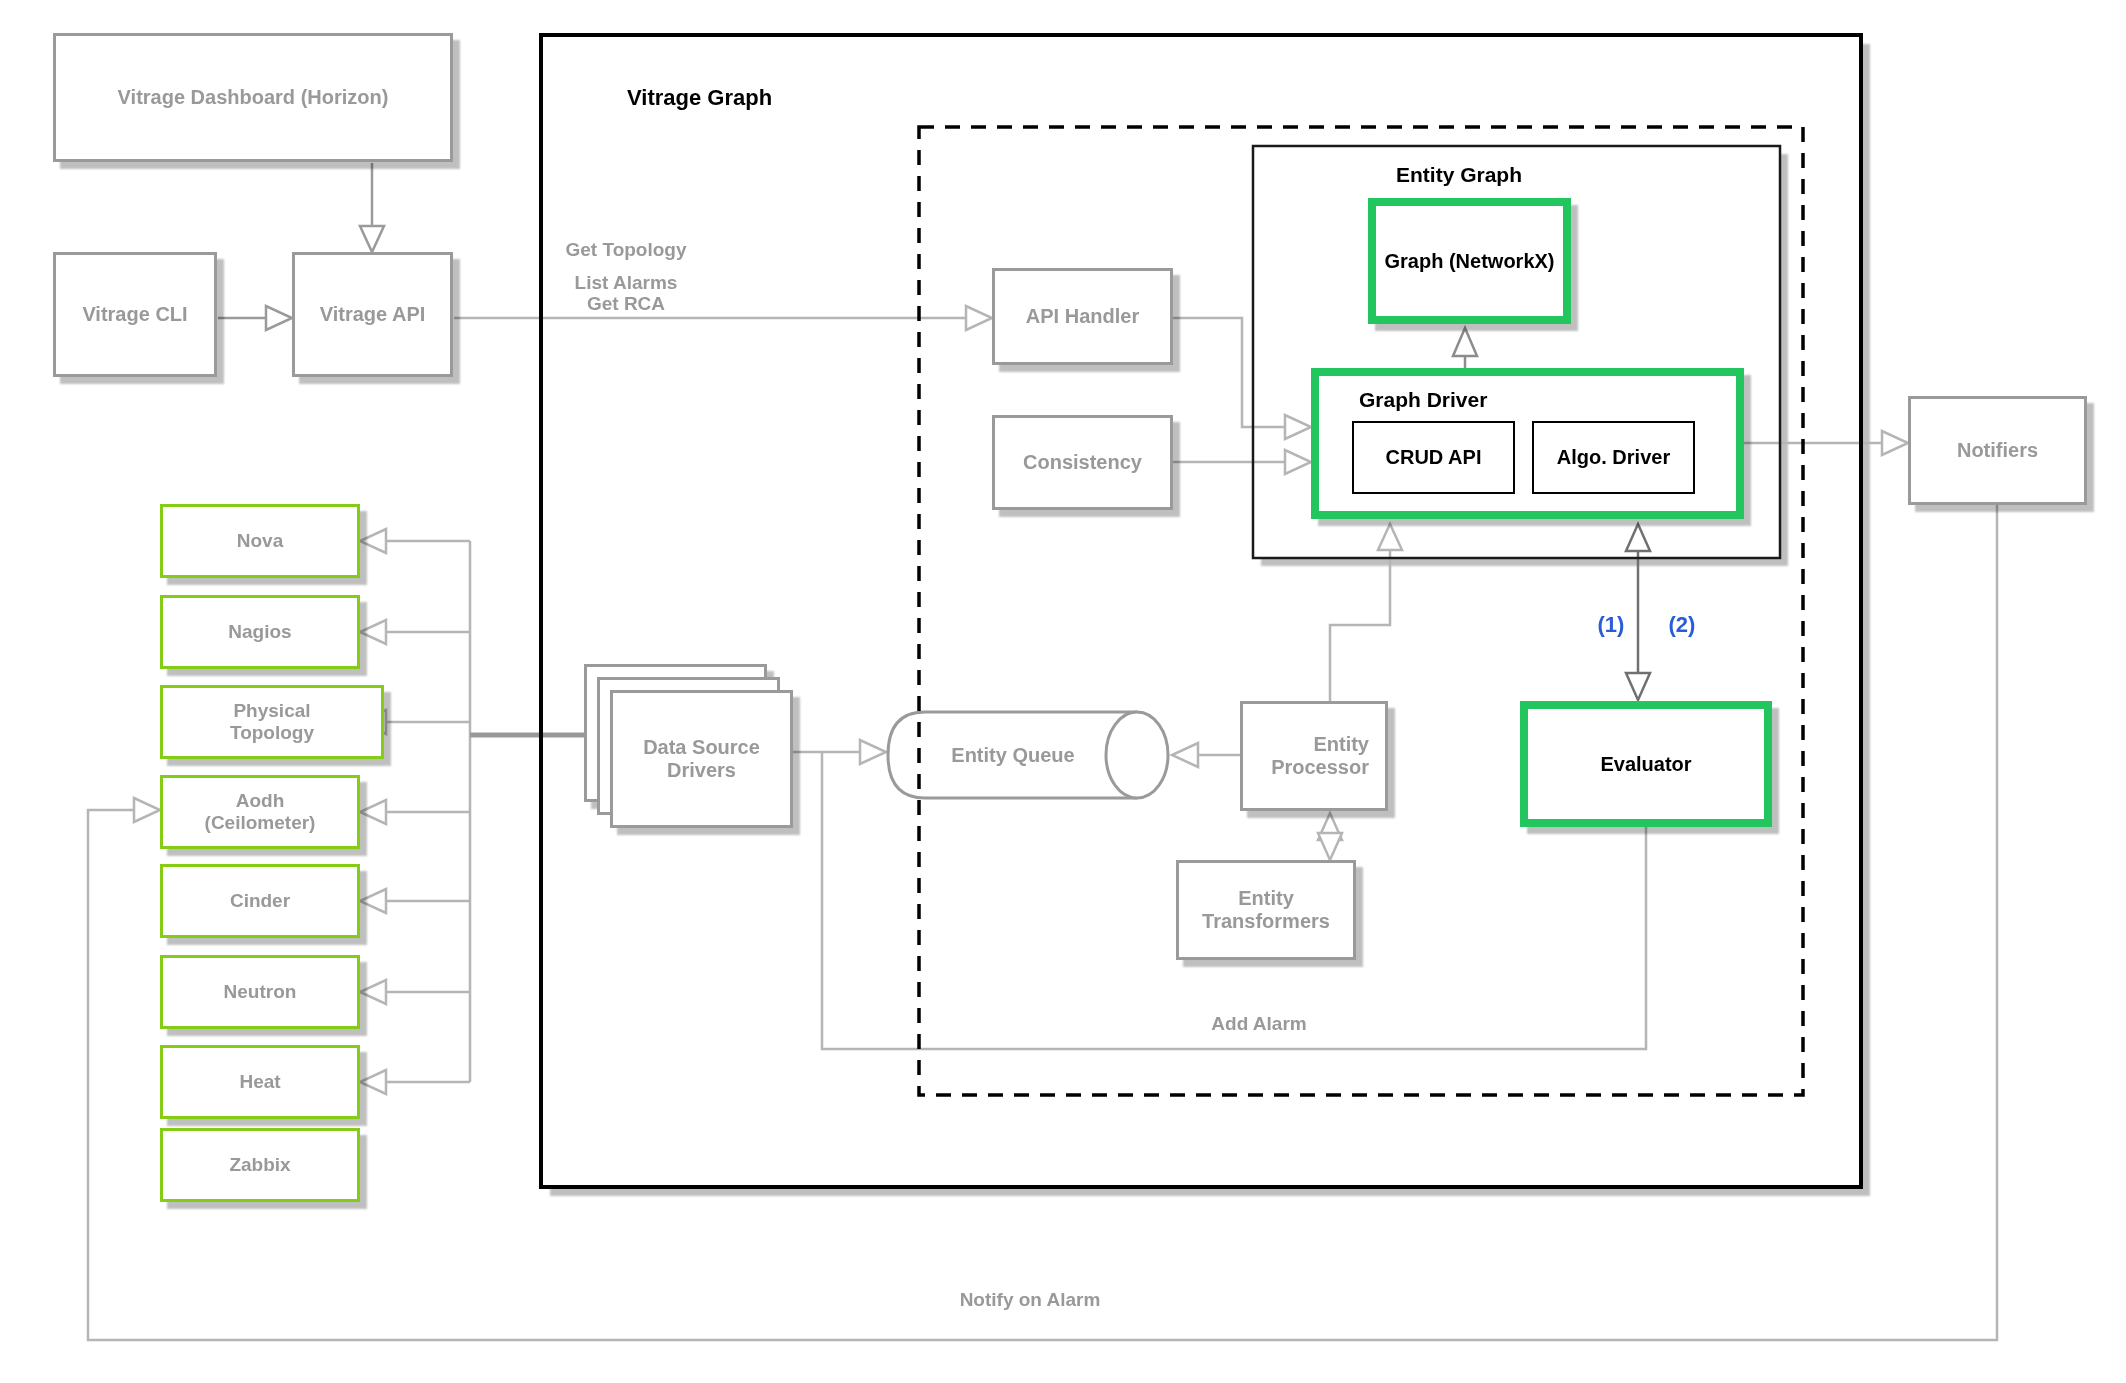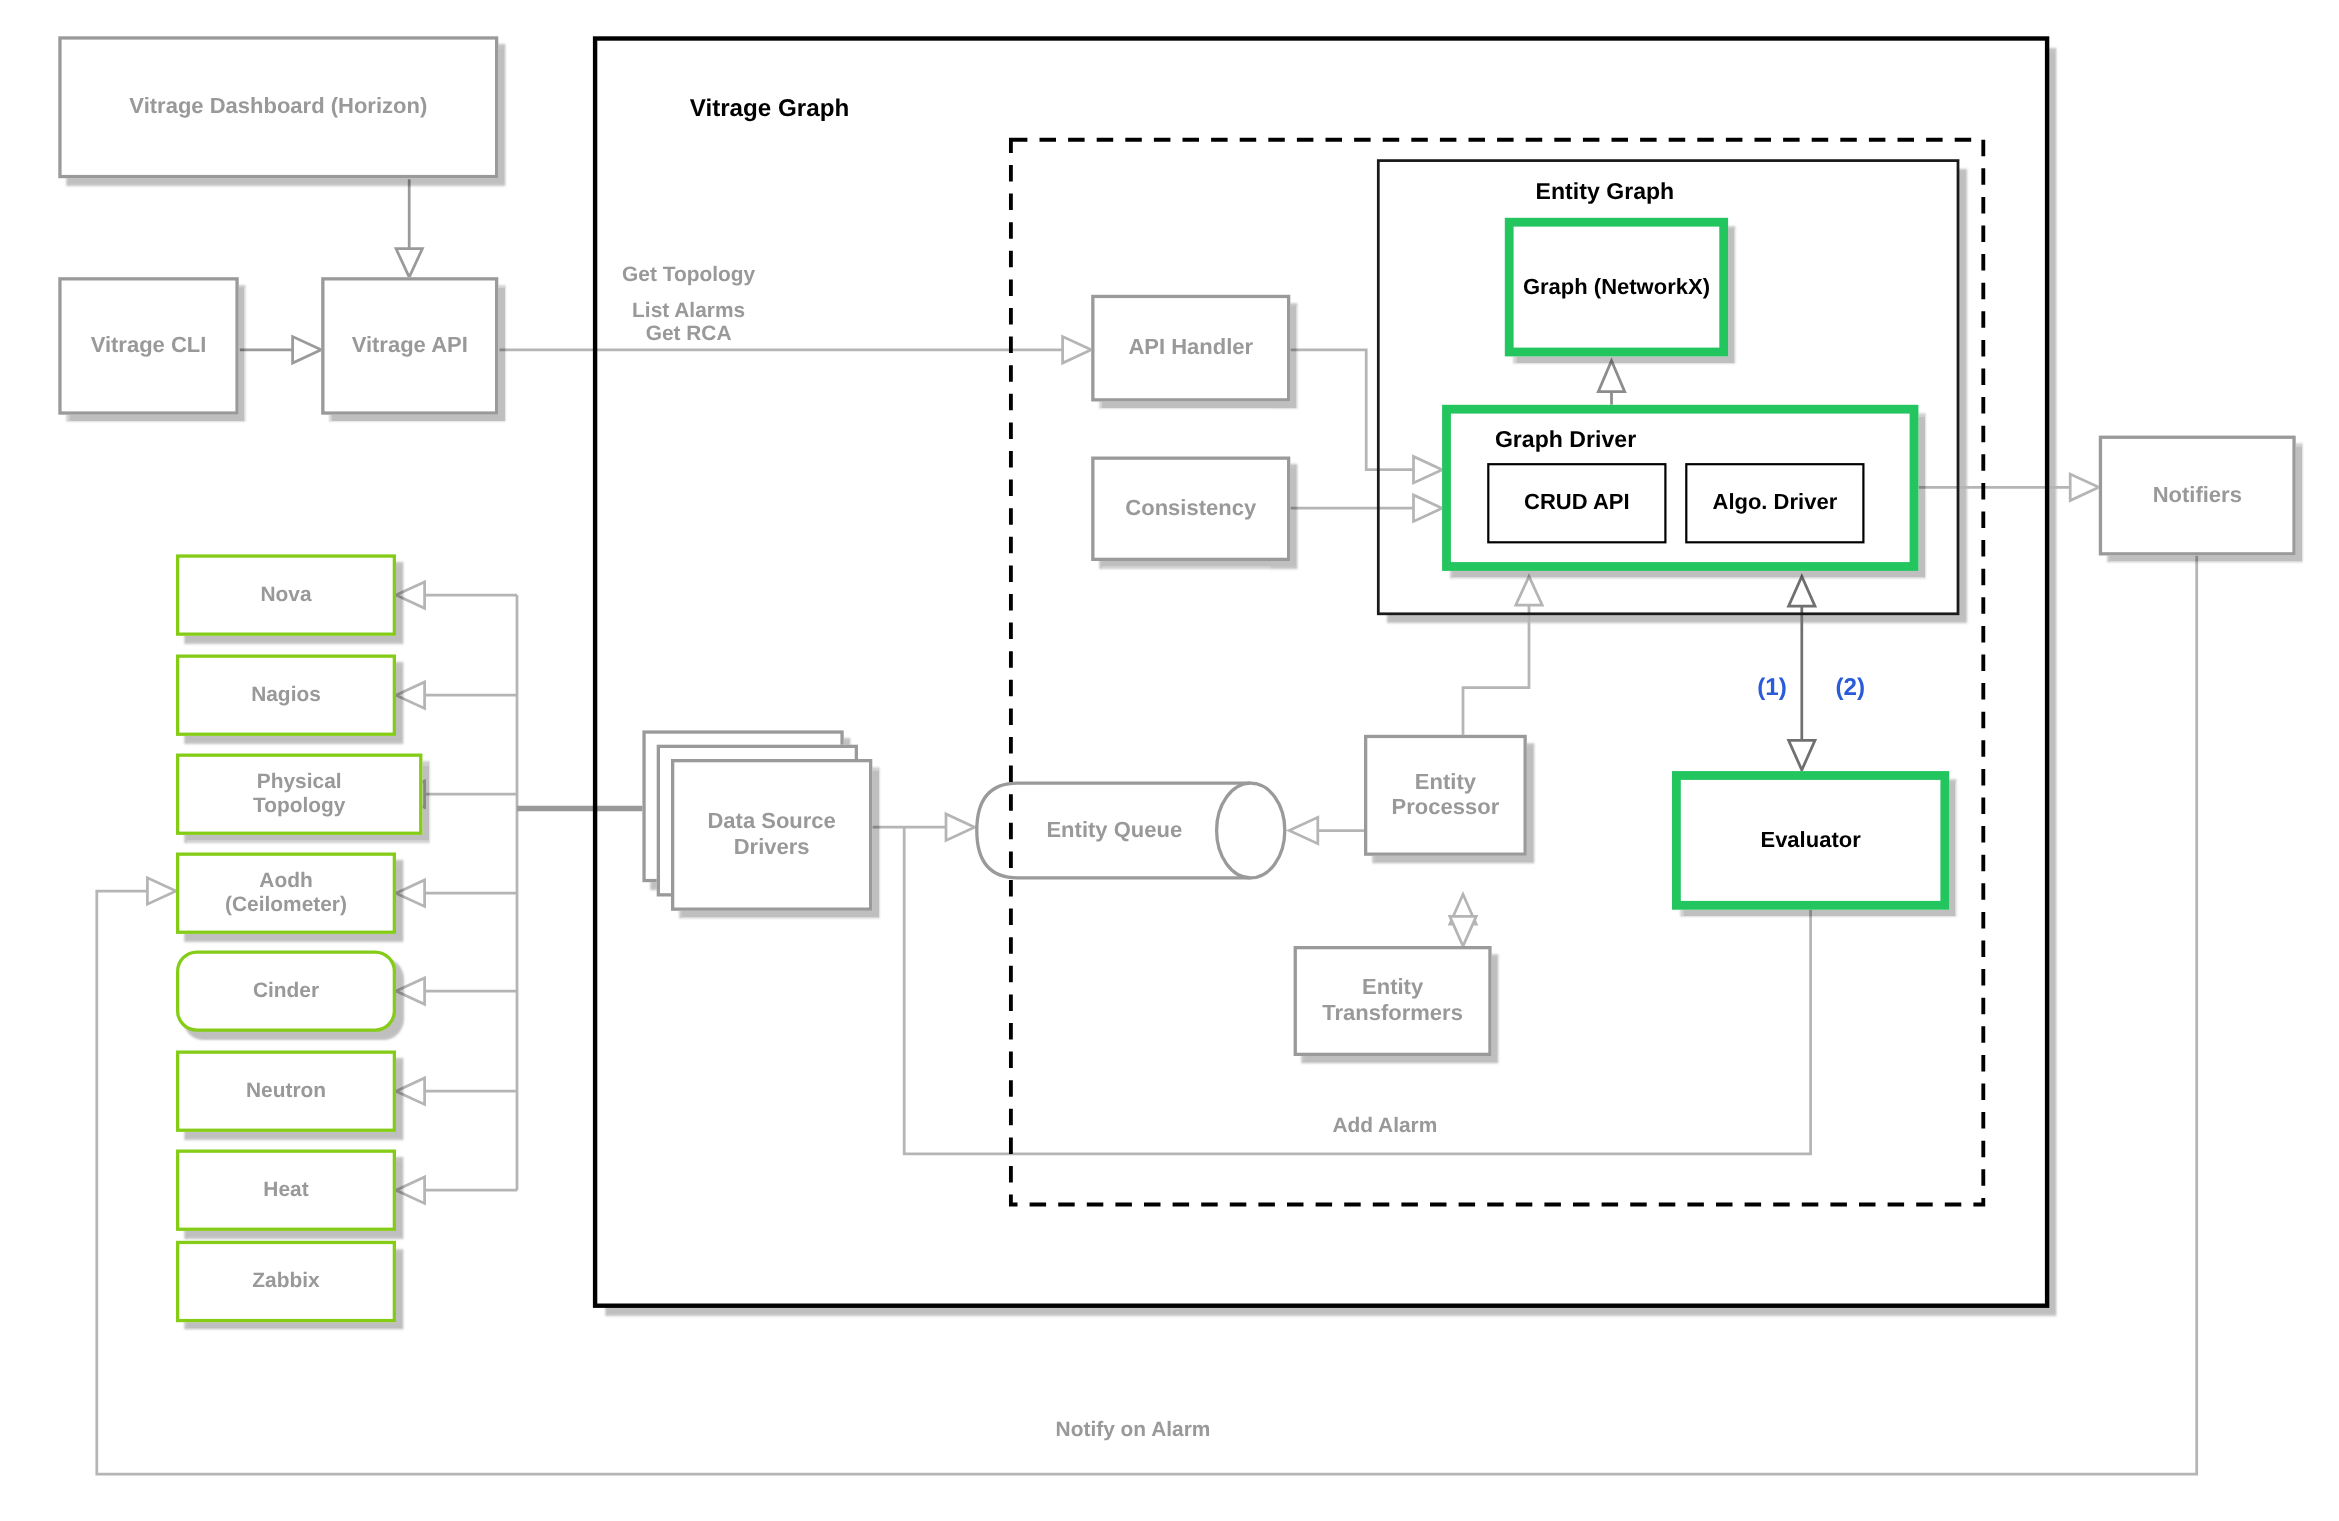--- a/index.html
+++ b/index.html
@@ -153,21 +153,21 @@
   </div>
   <div class="box grayThin" style="left:160px;top:595px;width:200px;height:74px;">
     <span>Nagios</span>
   </div>
   <div class="box grayThin" style="left:160px;top:685px;width:224px;height:74px;">
     <span style="width:130px;">Physical Topology</span>
   </div>
   <div class="box grayThin" style="left:160px;top:775px;width:200px;height:74px;">
     <span style="width:130px;">Aodh (Ceilometer)</span>
   </div>
-  <div class="box grayThin" style="left:160px;top:864px;width:200px;height:74px;border-radius:19px;">
+  <div class="box grayThin" style="left:160px;top:864px;width:200px;height:74px;">
     <span>Cinder</span>
   </div>
   <div class="box grayThin" style="left:160px;top:955px;width:200px;height:74px;">
     <span>Neutron</span>
   </div>
   <div class="box grayThin" style="left:160px;top:1045px;width:200px;height:74px;">
     <span>Heat</span>
   </div>
   <div class="box grayThin" style="left:160px;top:1128px;width:200px;height:74px;">
     <span>Zabbix</span>
@@ -178,21 +178,21 @@
   <div class="box gray" style="left:610px;top:690px;width:183px;height:138px;">
     <span style="width:128px;">Data Source Drivers</span>
   </div>
 
   <svg width="330" height="110" viewBox="0 0 330 110" style="left:878px;top:700px;">
     <path d="M 259 12 L 47 12 Q 10 12 10 55 Q 10 98 47 98 L 259 98" fill="#ffffff" stroke="#9a9a9a" stroke-width="3"></path>
     <ellipse cx="259" cy="55" rx="31" ry="43" fill="#ffffff" stroke="#9a9a9a" stroke-width="3"></ellipse>
   </svg>
   <div class="lbl lblGray" style="left:913px;top:744px;width:200px;font-size:20px;">Entity Queue</div>
 
-  <div class="box gray" style="left:1240px;top:668px;width:148px;height:110px;">
+  <div class="box gray" style="left:1240px;top:701px;width:148px;height:110px;text-align:right;">
     <span style="width:110px;">Entity Processor</span>
   </div>
   <div class="box gray" style="left:1176px;top:860px;width:180px;height:100px;">
     <span style="width:135px;">Entity Transformers</span>
   </div>
 
   <div class="box blackThick" style="left:1368px;top:198px;width:203px;height:126px;">
     <span>Graph (NetworkX)</span>
   </div>
   <div class="box blackThick" style="left:1311px;top:368px;width:433px;height:151px;justify-content:flex-start;align-items:flex-start;">

